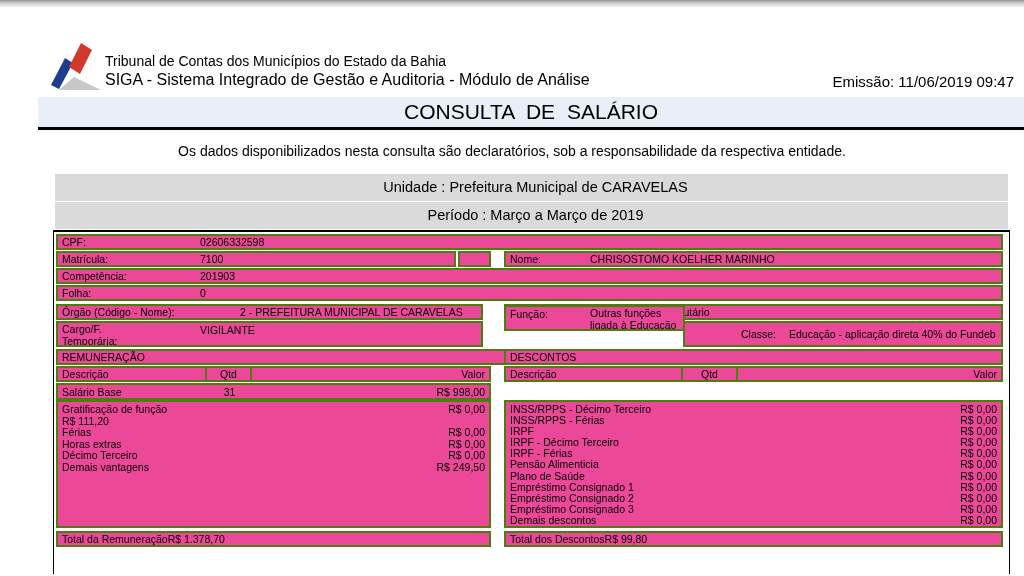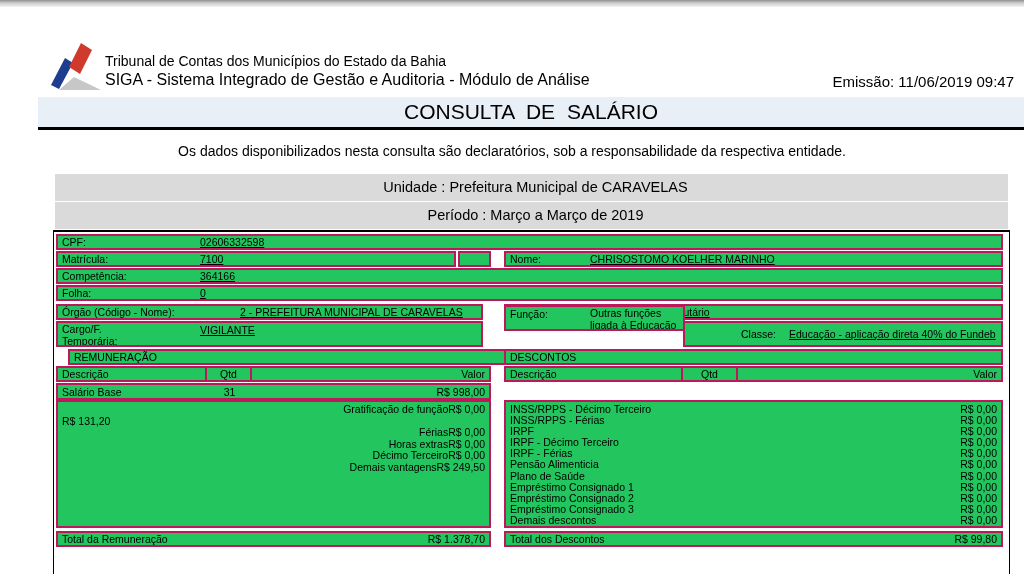--- a/index.html
+++ b/index.html
@@ -13,39 +13,39 @@
   .emission{position:absolute;right:10px;top:66px;font-size:15px;}
   .titleband{margin-left:38px;width:986px;height:30px;background:#e9eff7;border-bottom:3px solid #000;
              display:flex;align-items:center;justify-content:center;font-size:21px;word-spacing:6px;box-sizing:content-box;}
   .disclaimer{margin-top:13px;text-align:center;font-size:14px;}
   .ctxband{margin-left:55px;margin-top:15px;width:953px;}
   .ctxrow{height:27px;line-height:27px;background:#dadada;padding-left:8px;font-size:14.5px;box-sizing:border-box;text-align:center;}
   .ctxrow + .ctxrow{margin-top:1px;}
   .form{position:relative;margin-left:53px;margin-top:1px;width:957px;height:344px;
         border-left:1px solid #000;border-right:1px solid #000;border-top:2px solid #000;box-sizing:border-box;
         font-size:10.5px;}
-  .box{position:absolute;border:2px solid #be185d;background:#22c55e;box-sizing:border-box;
+  .box{position:absolute;border:2px solid #4d7c0f;background:#ec4899;box-sizing:border-box;
        display:flex;align-items:center;padding:0 4px;overflow:hidden;}
   .lbl{flex:none;}
-  .val{flex:none;white-space:nowrap;text-decoration:underline;}
+  .val{flex:none;white-space:nowrap;}
   .top-align{align-items:flex-start;padding-top:1px;}
   .narrow{display:block;width:75px;line-height:11.5px;}
   .wrapval{white-space:normal;line-height:11.5px;width:102px;}
   .cell-c{justify-content:center;}
   .cell-r{justify-content:flex-end;}
   .fitem{position:relative;}
   .fitem .qtdpos{position:absolute;left:148px;width:47px;text-align:center;}
   .fitem .ival{margin-left:auto;}
   .items{display:block;padding:2px 4px;}
   .irow{display:flex;}
-  .items-r .irow{line-height:11.5px;text-align:right;}
+  .items-r .irow{line-height:11.5px;}
   .items-d .irow{line-height:11.1px;}
   .idesc{flex:1;white-space:nowrap;overflow:hidden;}
   .ival{white-space:nowrap;}
-  .totrow{justify-content:space-between;gap:10px;}
+  .totrow{justify-content:flex-start;}
 </style>
 </head>
 <body>
 
 <div class="page">
   <div class="topbar"></div>
 
   <div class="hdr">
     <svg class="logo" width="58" height="60" viewBox="0 0 58 60">
       <polygon points="15,55 30,42 57,55" fill="#c7c7c7"></polygon>
@@ -80,21 +80,21 @@
       <span class="val">7100</span>
     </div>
     <div class="box" style="left:404px;top:19px;width:33px;height:16px"></div>
     <div class="box" style="left:450px;top:19px;width:499px;height:16px">
       <span class="lbl" style="width:80px">Nome:</span>
       <span class="val">CHRISOSTOMO KOELHER MARINHO</span>
     </div>
 
     <div class="box" style="left:2px;top:36px;width:947px;height:16px">
       <span class="lbl" style="width:138px">Competência:</span>
-      <span class="val">364166</span>
+      <span class="val">201903</span>
     </div>
 
     <div class="box" style="left:2px;top:53px;width:947px;height:16px">
       <span class="lbl" style="width:138px">Folha:</span>
       <span class="val">0</span>
     </div>
 
     <div class="box" style="left:2px;top:72px;width:427px;height:16px">
       <span class="lbl" style="width:178px">Órgão (Código - Nome):</span>
       <span class="val">2 - PREFEITURA MUNICIPAL DE CARAVELAS</span>
@@ -112,21 +112,21 @@
     </div>
     <div class="box top-align" style="left:450px;top:73px;width:181px;height:26px">
       <span class="lbl" style="width:80px">Função:</span>
       <span class="wrapval">Outras funções ligada à Educação</span>
     </div>
     <div class="box" style="left:629px;top:89px;width:320px;height:26px;padding-left:56px">
       <span class="lbl" style="width:48px">Classe:</span>
       <span class="val">Educação - aplicação direta 40% do Fundeb</span>
     </div>
 
-    <div class="box" style="left:14px;top:117px;width:480px;height:16px">
+    <div class="box" style="left:2px;top:117px;width:480px;height:16px">
       <span>REMUNERAÇÃO</span>
     </div>
     <div class="box" style="left:2px;top:134px;width:151px;height:16px">
       <span>Descrição</span>
     </div>
     <div class="box cell-c" style="left:151px;top:134px;width:47px;height:16px">
       <span>Qtd</span>
     </div>
     <div class="box cell-r" style="left:196px;top:134px;width:241px;height:16px">
       <span>Valor</span>
@@ -139,21 +139,21 @@
     </div>
 
     <div class="box items items-r" style="left:2px;top:168px;width:435px;height:128px">
 
         <div class="irow">
           <span class="idesc">Gratificação de função</span>
           <span class="ival">R$ 0,00</span>
         </div>
 
         <div class="irow">
-          <span class="ival">R$ 131,20</span>
+          <span class="ival">R$ 111,20</span>
         </div>
 
         <div class="irow">
           <span class="idesc">Férias</span>
           <span class="ival">R$ 0,00</span>
         </div>
 
         <div class="irow">
           <span class="idesc">Horas extras</span>
           <span class="ival">R$ 0,00</span>

